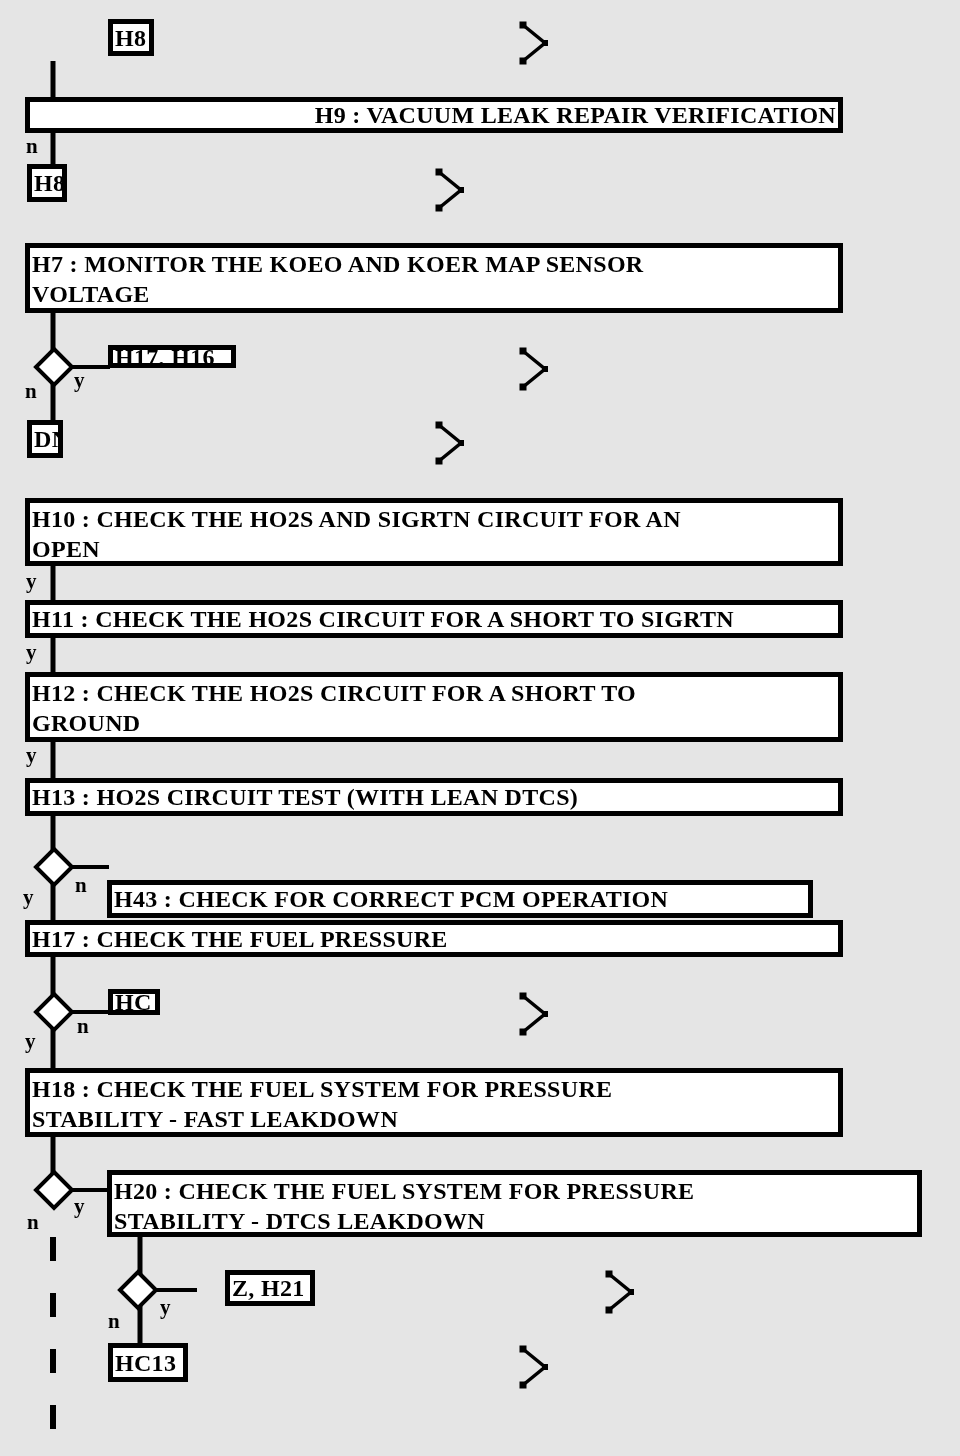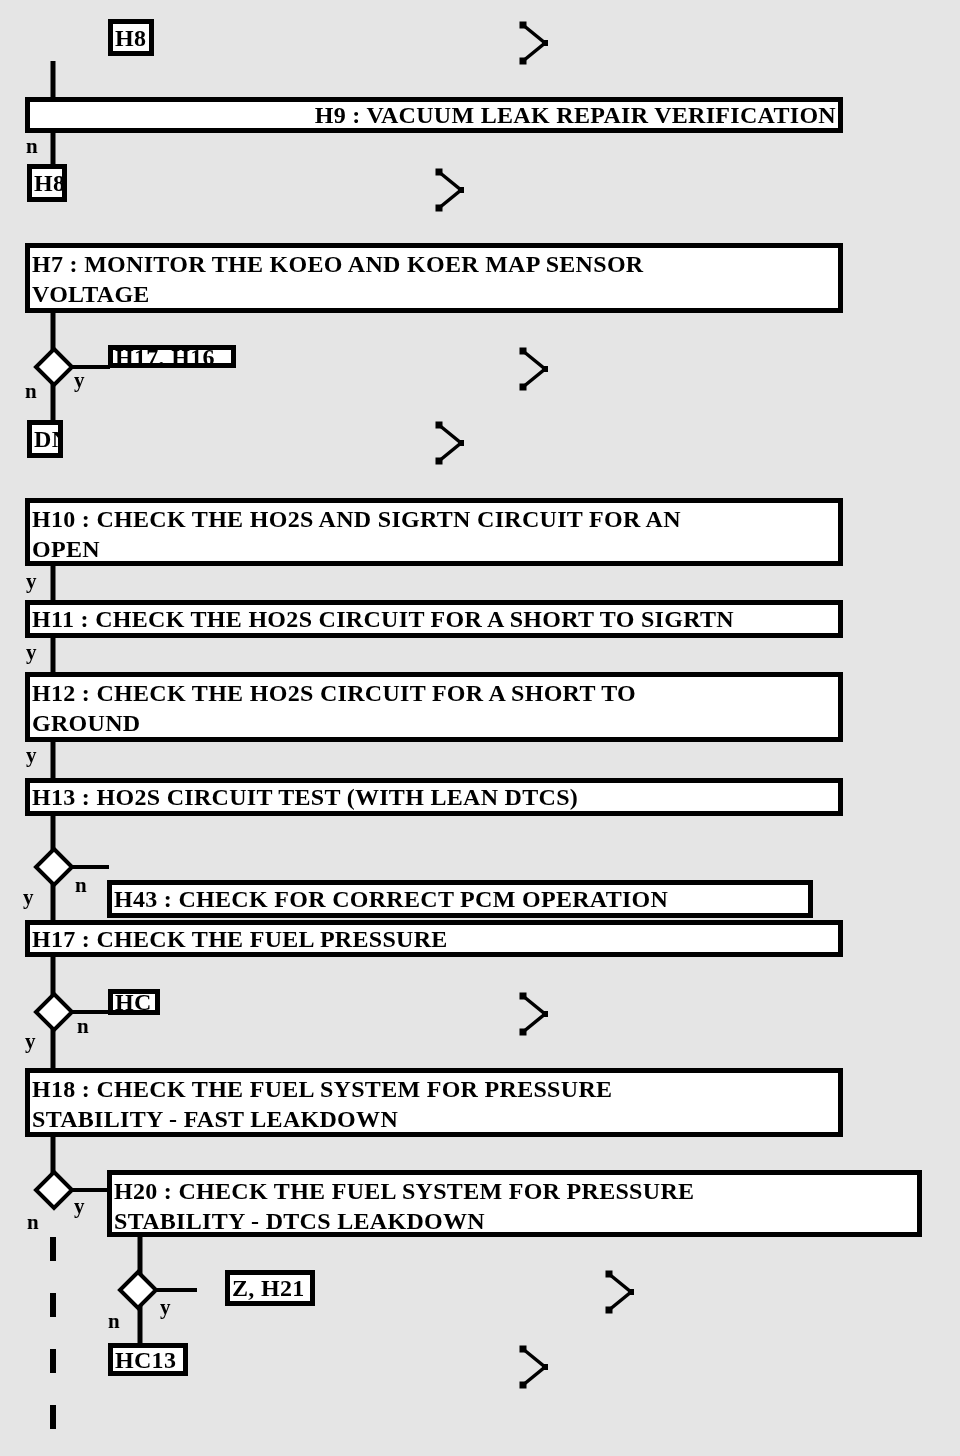--- a/index.html
+++ b/index.html
@@ -166,17 +166,17 @@
 
   <div class="node multi" style="left:107px;top:1170px;width:815px;height:67px;">
     <div>H20 : CHECK THE FUEL SYSTEM FOR PRESSURE</div>
     <div>STABILITY - DTCS LEAKDOWN</div>
   </div>
   <span class="branch" style="left:160px;top:1297px;">y</span>
   <div class="node small" style="left:195px;top:1270px;width:90px;height:36px;margin-left:30px;">
     <span>Z, H21</span>
   </div>
   <span class="branch" style="left:108px;top:1311px;">n</span>
-  <div class="node small" style="left:108px;top:1343px;width:80px;height:33px;">
+  <div class="node small" style="left:108px;top:1343px;width:80px;height:39px;">
     <span>HC13</span>
   </div>
 
 </div>
 
 </body></html>

